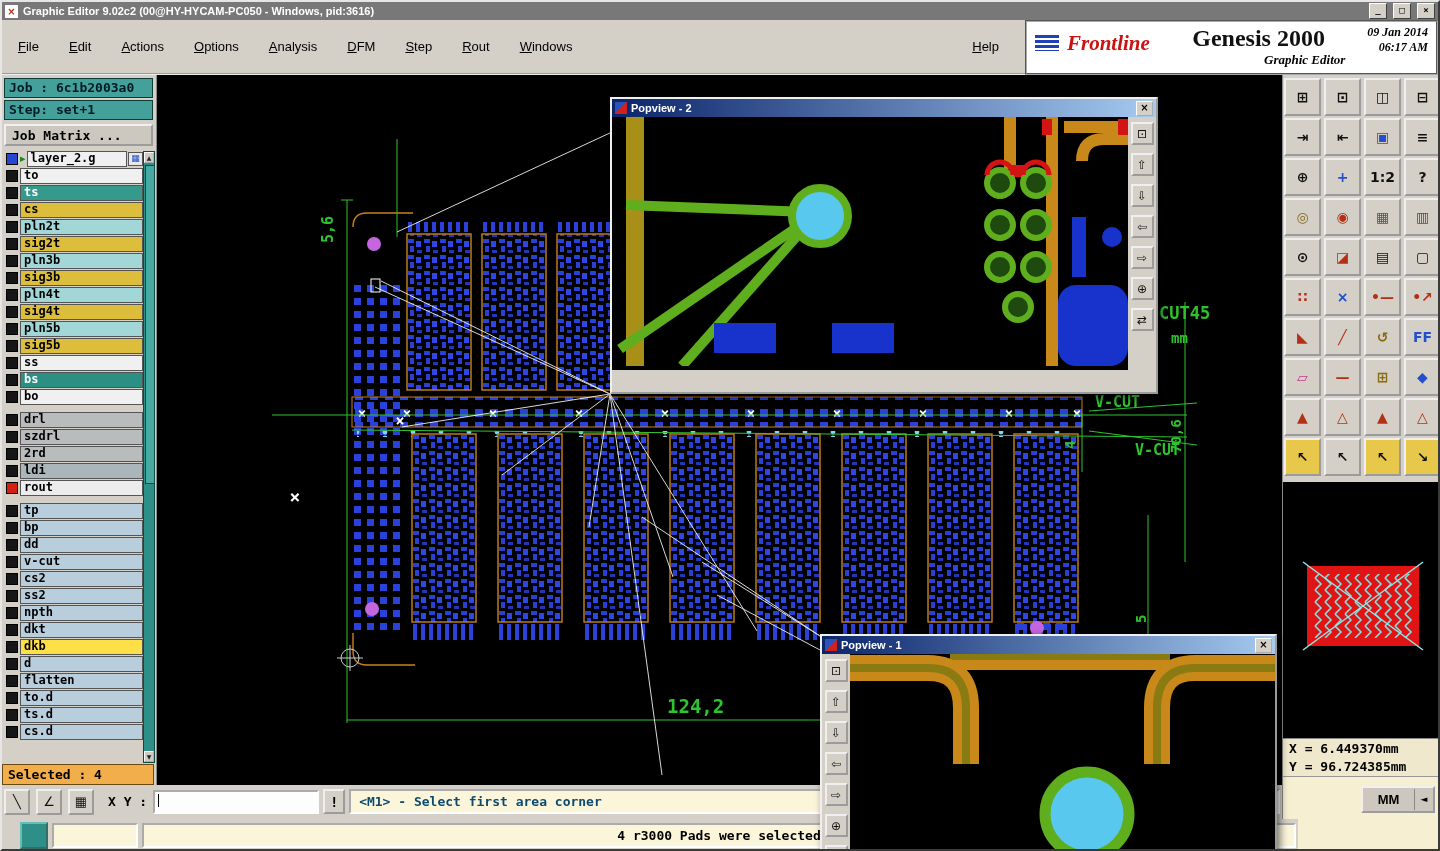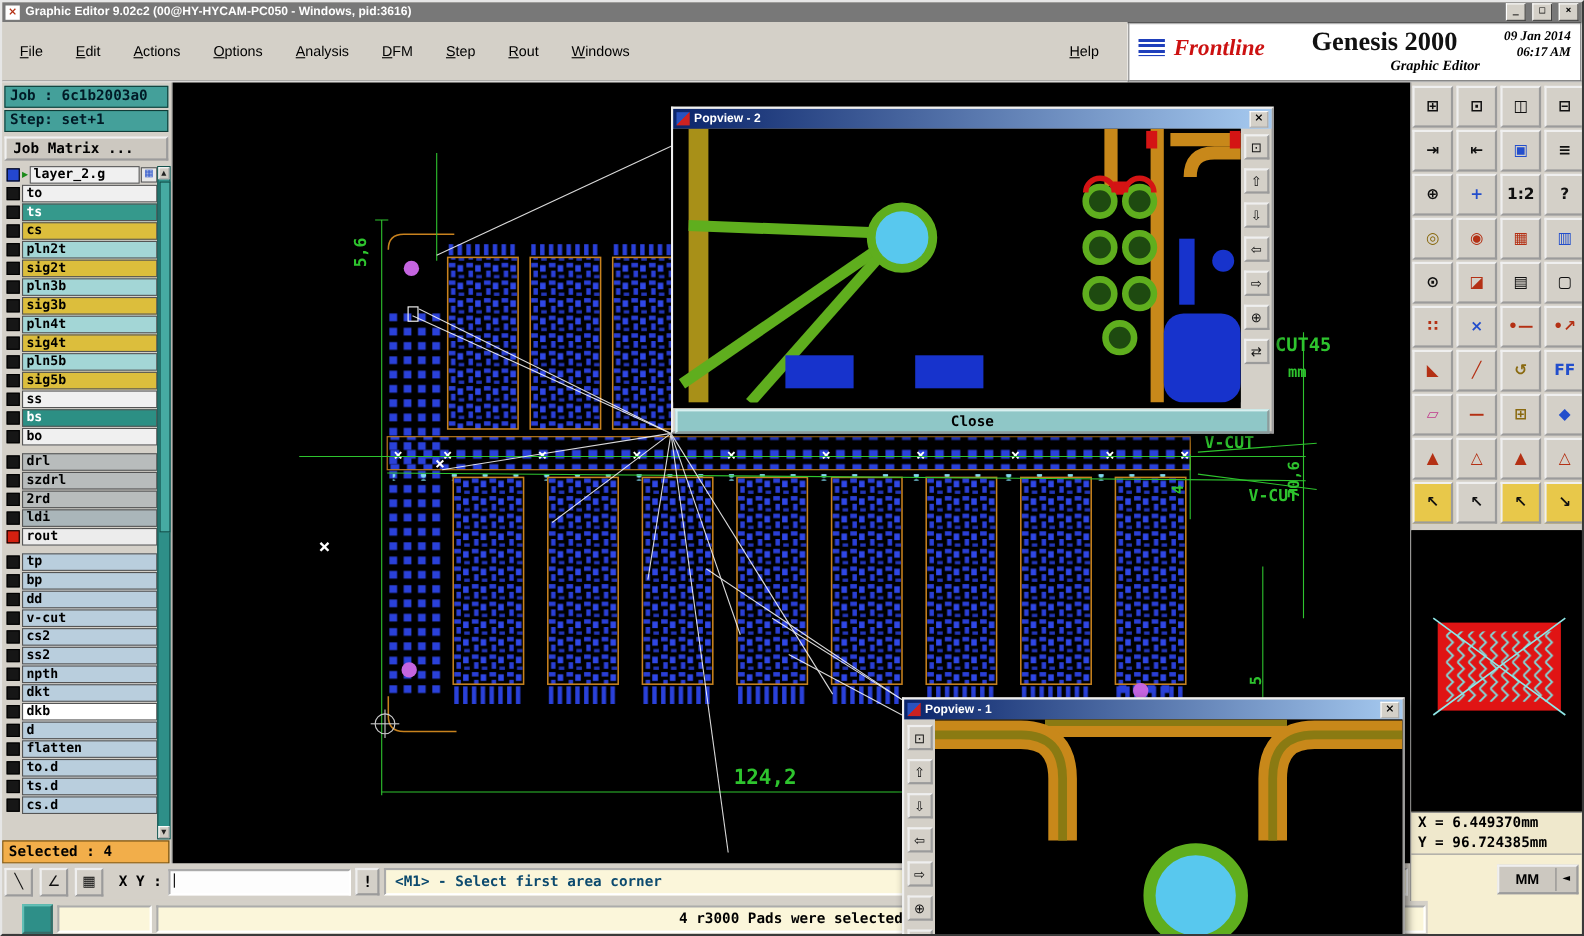--- a/index.html
+++ b/index.html
@@ -312,21 +312,21 @@
             <span class="lname" style="background: rgb(185, 206, 221);">npth</span>
           </div>
 
           <div class="layer-row">
             <span class="chk"></span>
             <span class="lname" style="background: rgb(185, 206, 221);">dkt</span>
           </div>
 
           <div class="layer-row">
             <span class="chk"></span>
-            <span class="lname" style="background: #ffffff;">dkb</span>
+            <span class="lname" style="background: #fde047;">dkb</span>
           </div>
 
           <div class="layer-row">
             <span class="chk"></span>
             <span class="lname" style="background: rgb(185, 206, 221);">d</span>
           </div>
 
           <div class="layer-row">
             <span class="chk"></span>
             <span class="lname" style="background: rgb(185, 206, 221);">flatten</span>
@@ -783,23 +783,20 @@
 
           <button class="pv-tool">
             <span>⊕</span>
           </button>
 
           <button class="pv-tool">
             <span>⇄</span>
           </button>
         </div>
     </div>
-    <div class="pv-closebar">
-      <button class="pv-closebtn">Close</button>
-    </div>
   </div>
 
   <div class="popview" id="pv1">
     <div class="pv-title">
       <span class="pv-icon"></span>
       <span class="pv-title-text">Popview - 1</span>
       <span class="pv-close">×</span>
     </div>
     <div class="pv-body">
       <div class="pv-tools">

